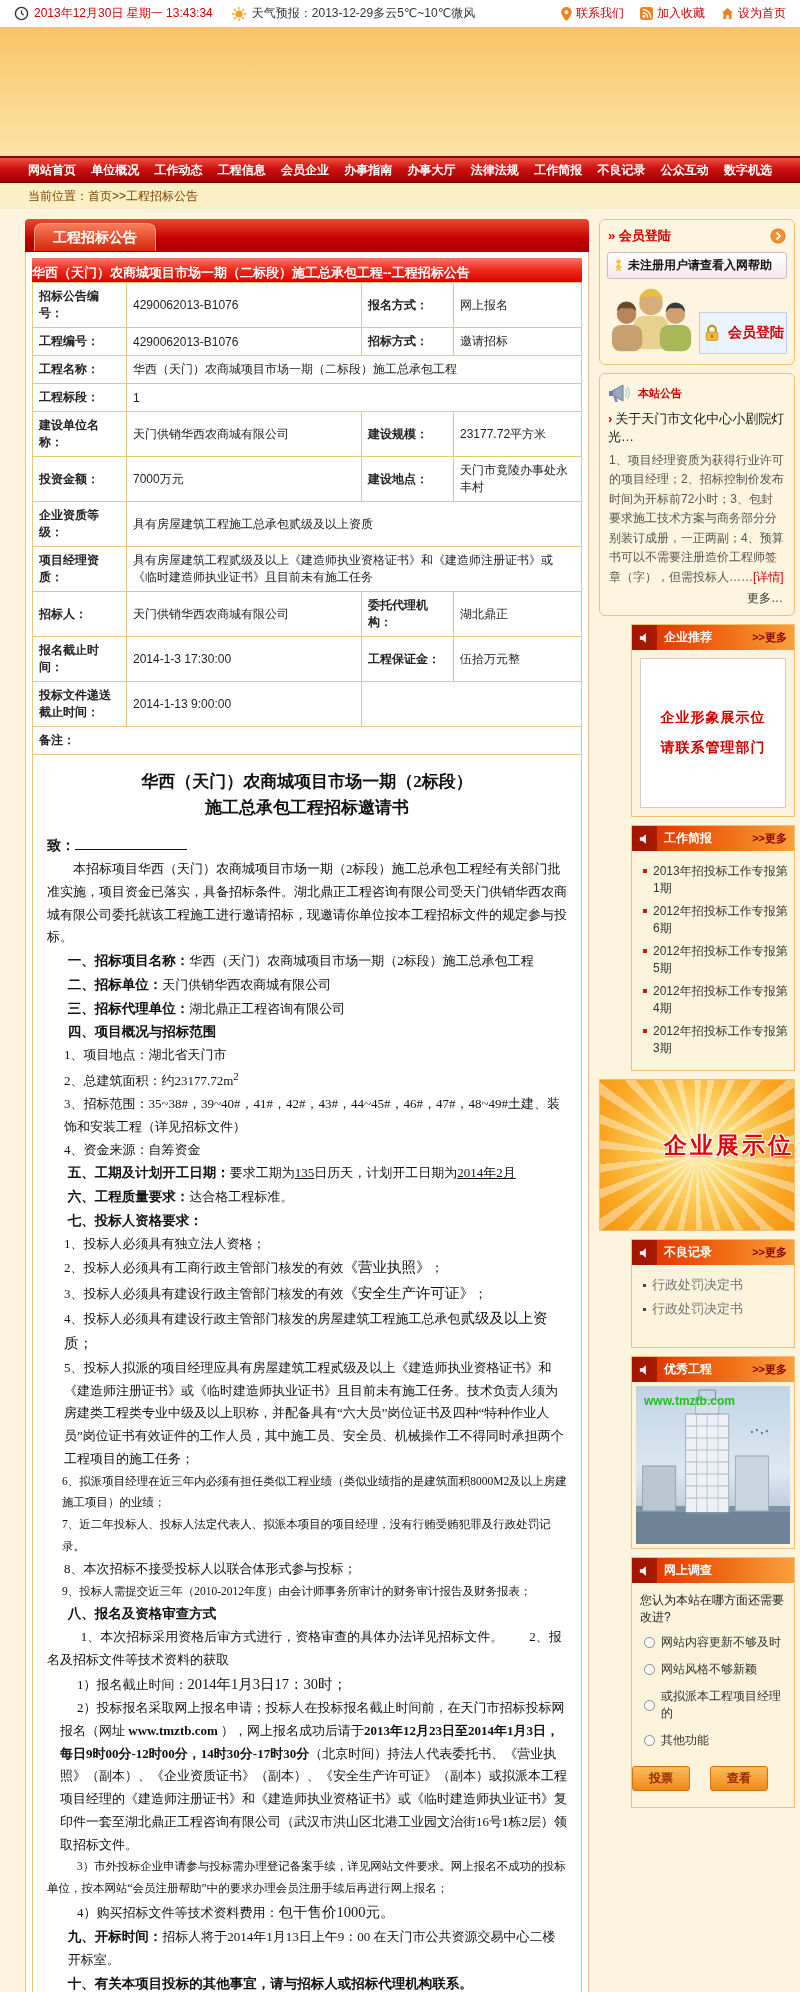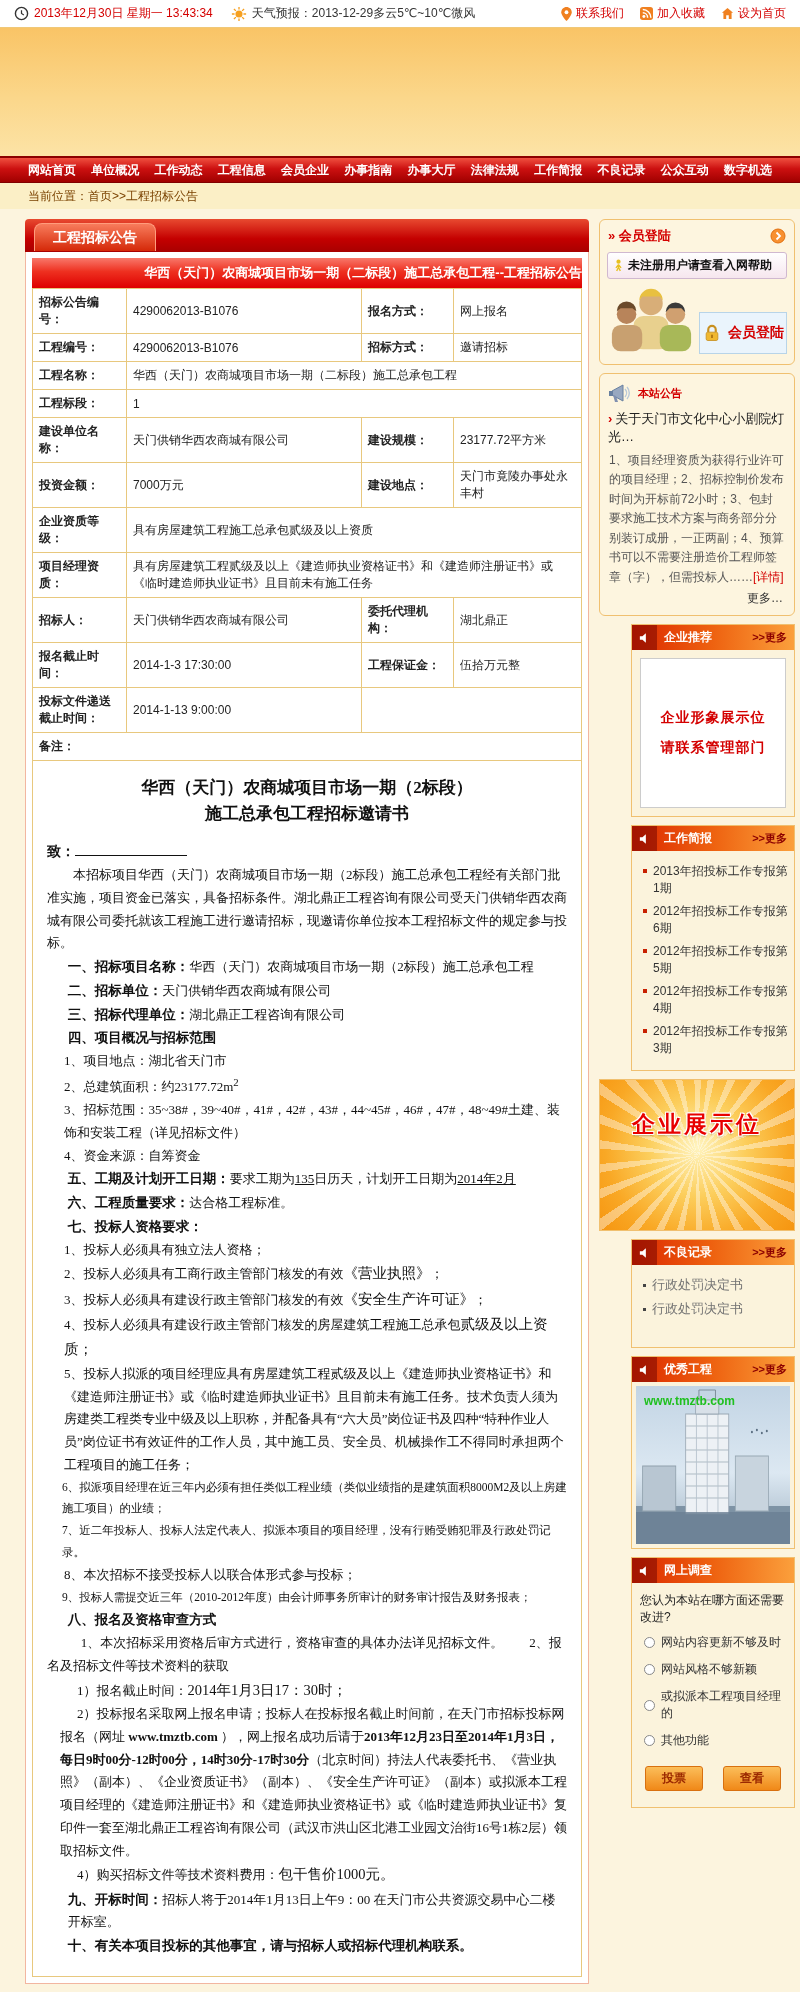--- a/index.html
+++ b/index.html
@@ -27,21 +27,21 @@
 
   
   .layout { display:flex; align-items:flex-start; gap:10px; padding:10px 5px 0 25px; }
   .maincol { flex:1; min-width:0; }
   .sidecol { width:196px; flex:none; }
 
   
   .main-hdr { height:33px; background:linear-gradient(180deg,#E84A30 0%,#C40000 60%,#A80000 100%); border-radius:4px 4px 0 0; }
   .main-tab { display:inline-block; margin:4px 0 0 9px; padding:5px 18px 4px; background:linear-gradient(180deg,#F87C5C 0%,#D42808 100%); border:1px solid #FF9C7C; border-bottom:none; border-radius:8px 8px 0 0; color:#fff; font-weight:bold; font-size:14px; }
   .main-body { background:#fff; border:1px solid #F2B6A0; border-top:none; padding:6px; }
-  .tbl-title { height:30px; line-height:30px; text-align:right; color:#fff; font-weight:bold; font-size:13px; background:linear-gradient(180deg,#F8786A 0%,#EE3020 45%,#DE0000 100%); }
+  .tbl-title { height:24px; line-height:30px; text-align:left; color:#fff; font-weight:bold; font-size:13px; background:linear-gradient(180deg,#F8786A 0%,#EE3020 45%,#DE0000 100%); }
   table.info { width:100%; border-collapse:collapse; font-size:12px; color:#222; table-layout:fixed; }
   table.info td { border:1px solid #E8C87E; padding:5px 6px; background:#fff; vertical-align:middle; word-break:break-all; }
   td.lbl { font-weight:bold; }
   col.c1 { width:94px; } col.c3 { width:92px; } col.c4 { width:128px; }
 
   
   .letter { border:1px solid #E8C87E; border-top:none; padding:14px 14px 18px; font-family:"Liberation Serif","DejaVu Serif",serif; font-size:13px; line-height:1.75; color:#111; }
   .lt-title { text-align:center; font-size:17px; font-weight:bold; line-height:1.55; }
   .salute { margin-top:12px; font-weight:bold; font-size:14px; }
   .blank { display:inline-block; width:112px; border-bottom:1px solid #111; height:14px; }
@@ -79,34 +79,34 @@
   .rec-box { margin:8px; height:150px; background:#fff; border:1px solid #CCC; display:flex; flex-direction:column; align-items:center; justify-content:center; gap:12px; }
   .rec-box div { color:#D40000; font-weight:bold; font-size:14px; letter-spacing:1px; }
 
   .blist { padding:9px 6px 10px; }
   .bitem { position:relative; font-size:12px; color:#333; padding:3px 0 3px 15px; cursor:pointer; }
   .bitem .bu { position:absolute; left:5px; top:9px; width:4px; height:4px; background:#C82000; }
 
   .sun-banner { height:152px; border:1px solid #F0C070; margin-bottom:8px; position:relative; overflow:hidden;
     background:radial-gradient(circle at 50% 45%, #FFF4C0 0%, #FCCE5C 38%, #F9A825 72%, #F69510 100%); }
   .rays { position:absolute; inset:-45%; background:repeating-conic-gradient(from 8deg, rgba(255,255,255,.4) 0deg 5deg, rgba(255,255,255,0) 5deg 14deg); }
-  .sun-text { position:relative; text-align:center; margin-top:29px; font-size:23px; font-weight:bold; color:#E80000; letter-spacing:3px;
+  .sun-text { position:relative; text-align:right; margin-top:50px; font-size:23px; font-weight:bold; color:#E80000; letter-spacing:3px;
     text-shadow:-1px -1px 0 #fff,1px -1px 0 #fff,-1px 1px 0 #fff,1px 1px 0 #fff,0 2px 2px rgba(0,0,0,.25); }
 
   .badlist { padding:8px 8px 26px; }
   .bad-item { position:relative; font-size:13px; color:#737373; padding:3px 0 3px 12px; cursor:pointer; }
   .bad-item .bu { position:absolute; left:3px; top:11px; width:3px; height:3px; background:#444; }
 
   .exc-wrap { margin:4px; position:relative; height:158px; background:linear-gradient(180deg,#C2D4E4 0%,#DCE8F2 55%,#9FB2C2 100%); }
   .exc-wm { position:absolute; left:8px; top:8px; color:#20C020; font-weight:bold; font-size:12px; z-index:2; }
 
   .sv-q { padding:9px 8px 3px; font-size:12px; color:#222; }
   .sv-opt { display:flex; align-items:center; gap:6px; padding:5px 12px; font-size:12px; color:#333; }
   .radio { width:11px; height:11px; border:1px solid #888; border-radius:50%; background:#fff; flex:none; cursor:pointer; }
-  .sv-btns { display:flex; justify-content:center; gap:20px; padding:12px 0 16px; }
+  .sv-btns { display:flex; gap:20px; padding:12px 0 16px; }
   .sv-btn { padding:3px 16px; background:linear-gradient(180deg,#FBBE5A,#F08818); border:1px solid #D87010; border-radius:3px; color:#9B2800; font-weight:bold; font-size:12px; cursor:pointer; }
 </style>
 </head>
 <body>
 
 <div class="topbar">
   <div class="grp mr18">
     <svg width="15" height="15" viewBox="0 0 16 16">
         <circle cx="8" cy="8" r="6.5" fill="#fff" stroke="#333" stroke-width="1.5"></circle>
         <path d="M8 4.5 V8 L10.5 9.5" stroke="#333" stroke-width="1.3" fill="none"></path>
@@ -266,20 +266,21 @@
         <p class="item"><span>4、投标人必须具有建设行政主管部门核发的房屋建筑工程施工总承包</span><span class="big">贰级及以上资质；</span></p>
         <p class="item">5、投标人拟派的项目经理应具有房屋建筑工程贰级及以上《建造师执业资格证书》和《建造师注册证书》或《临时建造师执业证书》且目前未有施工任务。技术负责人须为房建类工程类专业中级及以上职称，并配备具有“六大员”岗位证书及四种“特种作业人员”岗位证书有效证件的工作人员，其中施工员、安全员、机械操作工不得同时承担两个工程项目的施工任务；</p>
         <p class="item small">6、拟派项目经理在近三年内必须有担任类似工程业绩（类似业绩指的是建筑面积8000M2及以上房建施工项目）的业绩；</p>
         <p class="item small">7、近二年投标人、投标人法定代表人、拟派本项目的项目经理，没有行贿受贿犯罪及行政处罚记录。</p>
         <p class="item">8、本次招标不接受投标人以联合体形式参与投标；</p>
         <p class="item small">9、投标人需提交近三年（2010-2012年度）由会计师事务所审计的财务审计报告及财务报表；</p>
         <p class="sec"><b>八、报名及资格审查方式</b></p>
         <p class="outd">1、本次招标采用资格后审方式进行，资格审查的具体办法详见招标文件。　　2、报名及招标文件等技术资料的获取</p>
         <p class="hang"><span>1）报名截止时间：</span><span class="big">2014年1月3日17：30时；</span></p>
         <p class="hang"><span>2）投标报名采取网上报名申请；投标人在投标报名截止时间前，在天门市招标投标网报名（网址 </span><b>www.tmztb.com</b><span> ），网上报名成功后请于</span><b>2013年12月23日至2014年1月3日，每日9时00分-12时00分，14时30分-17时30分</b><span>（北京时间）持法人代表委托书、《营业执照》（副本）、《企业资质证书》（副本）、《安全生产许可证》（副本）或拟派本工程项目经理的《建造师注册证书》和《建造师执业资格证书》或《临时建造师执业证书》复印件一套至湖北鼎正工程咨询有限公司（武汉市洪山区北港工业园文治街16号1栋2层）领取招标文件。</span></p>
+        <p class="small outd">3）市外投标企业申请参与投标需办理登记备案手续，详见网站文件要求。网上报名不成功的投标单位，按本网站“会员注册帮助”中的要求办理会员注册手续后再进行网上报名；</p>
         <p class="hang"><span>4）购买招标文件等技术资料费用：</span><span class="big">包干售价1000元。</span><b></b></p>
         <p class="sec"><b>九、开标时间：</b><span>招标人将于2014年1月13日上午9：00 在天门市公共资源交易中心二楼开标室。</span></p>
         <p class="sec"><b>十、有关本项目投标的其他事宜，请与招标人或招标代理机构联系。</b></p>
 
       </div>
     </div>
   </div>
 
   <div class="sidecol">
 

